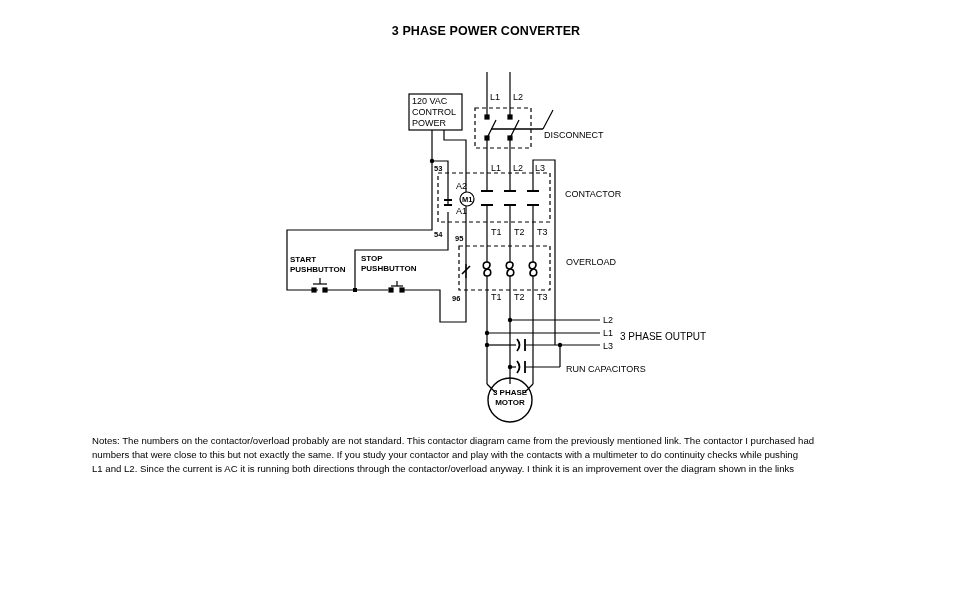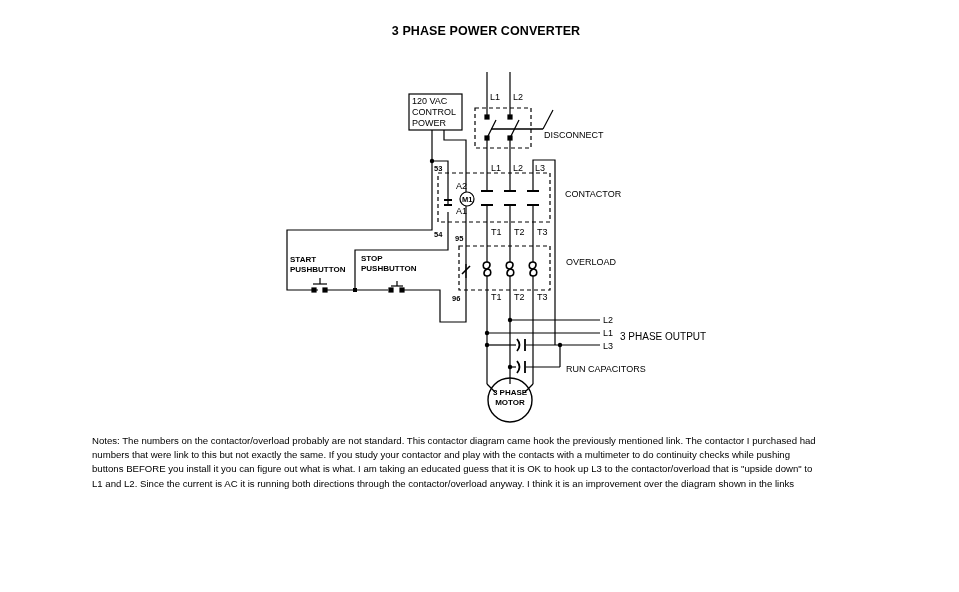--- a/index.html
+++ b/index.html
@@ -196,17 +196,16 @@
   <text class="lbl" x="603" y="349">L3</text>
   <text class="lbl-md" x="620" y="340">3 PHASE OUTPUT</text>
 
   <text class="lbl" x="566" y="372">RUN CAPACITORS</text>
 
   <text class="lbl-bold" x="510" y="395" text-anchor="middle">3 PHASE</text>
   <text class="lbl-bold" x="510" y="405" text-anchor="middle">MOTOR</text>
 </svg>
 
 <div id="notes">
-  <div>Notes:  The numbers on the contactor/overload probably are not standard.  This contactor diagram came hook the previously mentioned link.  The contactor I purchased had</div>
-  <div> numbers that were link to this but not exactly the same.  If you study your contactor and play with the contacts with a multimeter to do continuity checks while pushing</div>
-  <div>buttons BEFORE you install it you can figure out what is what.  I am taking an educated guess that it is OK to hook up L3 to the contactor/overload that is "upside down" to</div>
+  <div>Notes:  The numbers on the contactor/overload probably are not standard.  This contactor diagram came from the previously mentioned link.  The contactor I purchased had</div>
+  <div> numbers that were close to this but not exactly the same.  If you study your contactor and play with the contacts with a multimeter to do continuity checks while pushing</div>
   <div>L1 and L2.  Since the current is AC it is running both directions through the contactor/overload anyway.  I think it is an improvement over the diagram shown in the links</div>
 </div>
 
 </body></html>

